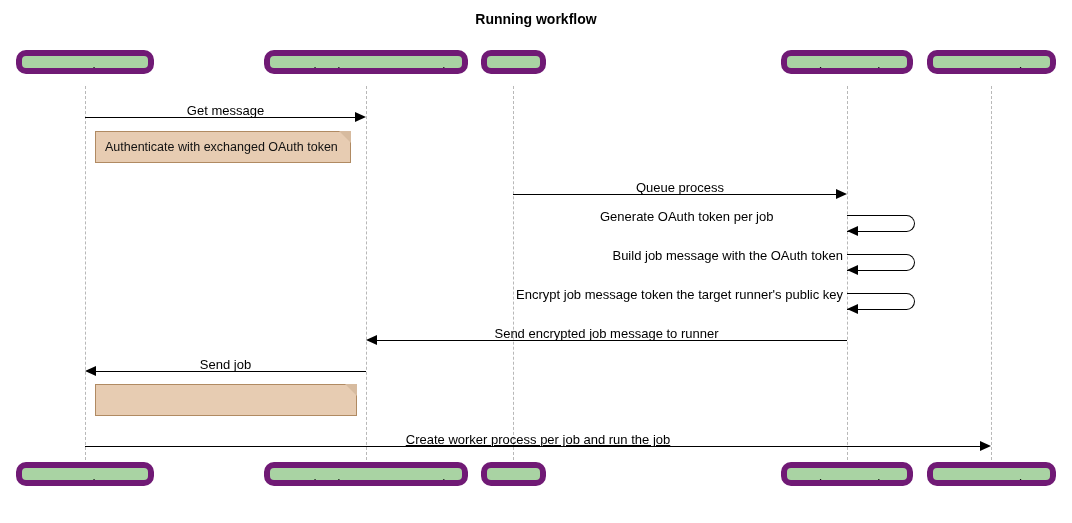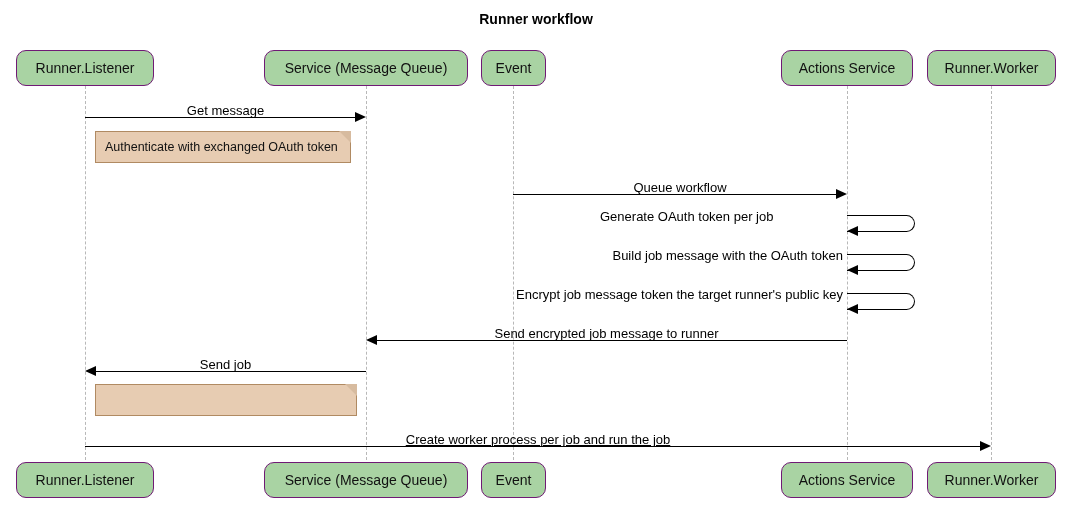--- a/index.html
+++ b/index.html
@@ -31,23 +31,23 @@
   }
   .lifeline {
     position: absolute;
     width: 0;
     border-left: 1px dashed #b8b8b8;
   }
   .participant {
     position: absolute;
     box-sizing: border-box;
     background: #a9d3a3;
-    border: 1px solid #701a75;
+    border: 6px solid #701a75;
     border-radius: 10px;
-    height: 36px;
+    height: 24px;
     line-height: 34px;
     text-align: center;
     font-size: 14px;
     color: #111111;
     white-space: nowrap;
     overflow: hidden;
   }
   .note {
     position: absolute;
     box-sizing: border-box;
@@ -105,21 +105,21 @@
     border-left: none;
     border-top-right-radius: 10px;
     border-bottom-right-radius: 10px;
   }
 </style>
 </head>
 <body>
 
 <div id="diagram-root">
 
-  <div class="title">Runner workflow</div>
+  <div class="title">Running workflow</div>
 
   <div class="lifeline" style="left:85px; top:86px; height:374px;"></div>
   <div class="lifeline" style="left:366px; top:86px; height:374px;"></div>
   <div class="lifeline" style="left:513px; top:86px; height:374px;"></div>
   <div class="lifeline" style="left:847px; top:86px; height:374px;"></div>
   <div class="lifeline" style="left:991px; top:86px; height:374px;"></div>
 
   <div class="participant" style="left:16px; top:50px; width:138px;">Runner.Listener</div>
   <div class="participant" style="left:264px; top:50px; width:204px;">Service (Message Queue)</div>
   <div class="participant" style="left:481px; top:50px; width:65px;">Event</div>
@@ -134,21 +134,21 @@
 
   <div class="msg-label" style="left:85px; top:103px; width:281px;">Get message</div>
   <div class="msg-line" style="left:85px; top:117px; width:270px;"></div>
   <div class="arrowhead right" style="left:355px; top:112px;"></div>
 
   <div class="note" style="left:95px; top:131px; width:256px;">
     <span>Authenticate with exchanged OAuth token</span>
     <span class="fold"></span>
   </div>
 
-  <div class="msg-label" style="left:513px; top:180px; width:334px;">Queue workflow</div>
+  <div class="msg-label" style="left:513px; top:180px; width:334px;">Queue process</div>
   <div class="msg-line" style="left:513px; top:194px; width:323px;"></div>
   <div class="arrowhead right" style="left:836px; top:189px;"></div>
 
   <div class="msg-label" style="left:600px; top:209px; width:243px; text-align:left;">Generate OAuth token per job</div>
   <div class="selfloop" style="left:847px; top:215px; width:68px; height:17px;"></div>
   <div class="arrowhead left" style="left:847px; top:226px;"></div>
 
   <div class="msg-label" style="left:540px; top:248px; width:303px; text-align:right;">Build job message with the OAuth token</div>
   <div class="selfloop" style="left:847px; top:254px; width:68px; height:17px;"></div>
   <div class="arrowhead left" style="left:847px; top:265px;"></div>

